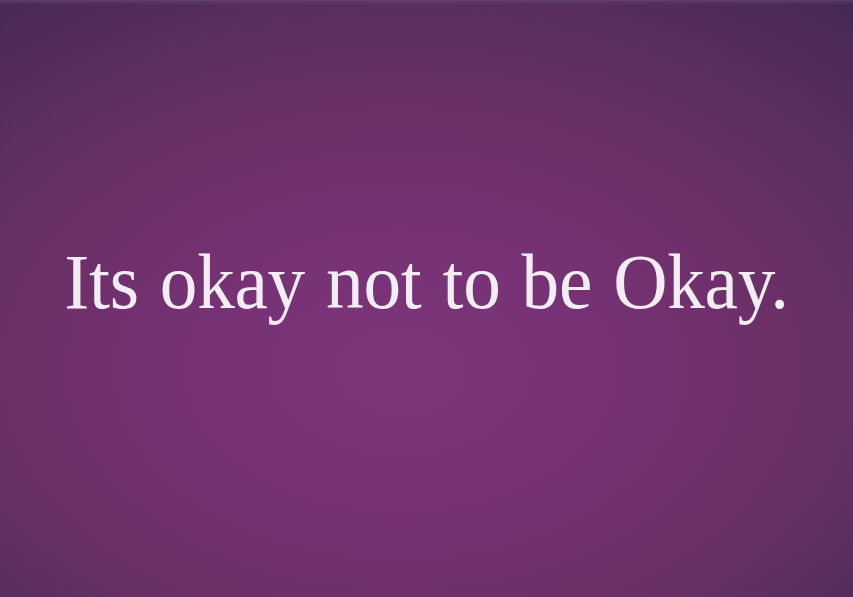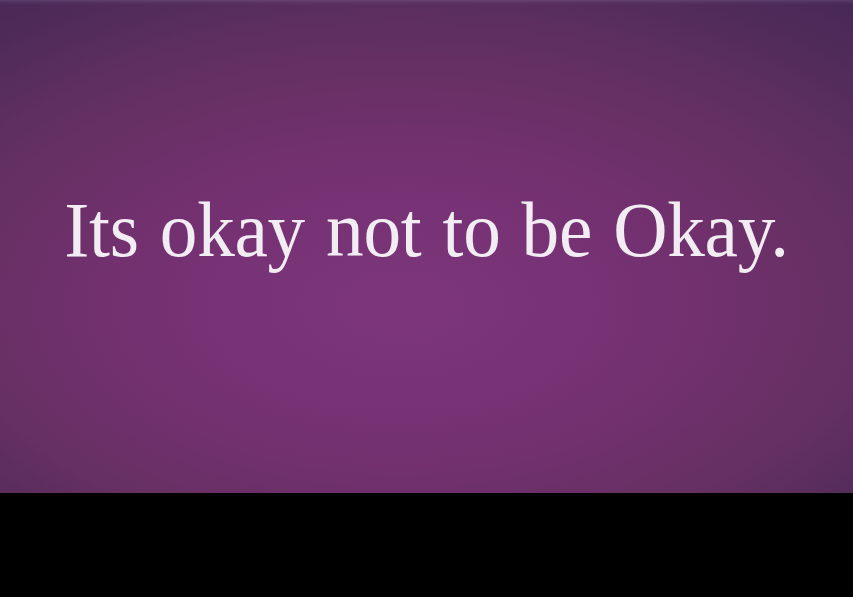--- a/index.html
+++ b/index.html
@@ -4,21 +4,21 @@
 <style>
   html, body {
     margin: 0;
     padding: 0;
     background: #000;
   }
 
   .poster {
     position: relative;
     width: 853px;
-    height: 493px;
+    height: 597px;
     overflow: hidden;
     background-color: #6E2F6B;
     font-family: "Liberation Serif", "DejaVu Serif", serif;
   }
 
   
   .poster__glow {
     position: absolute;
     inset: 0;
     background:

